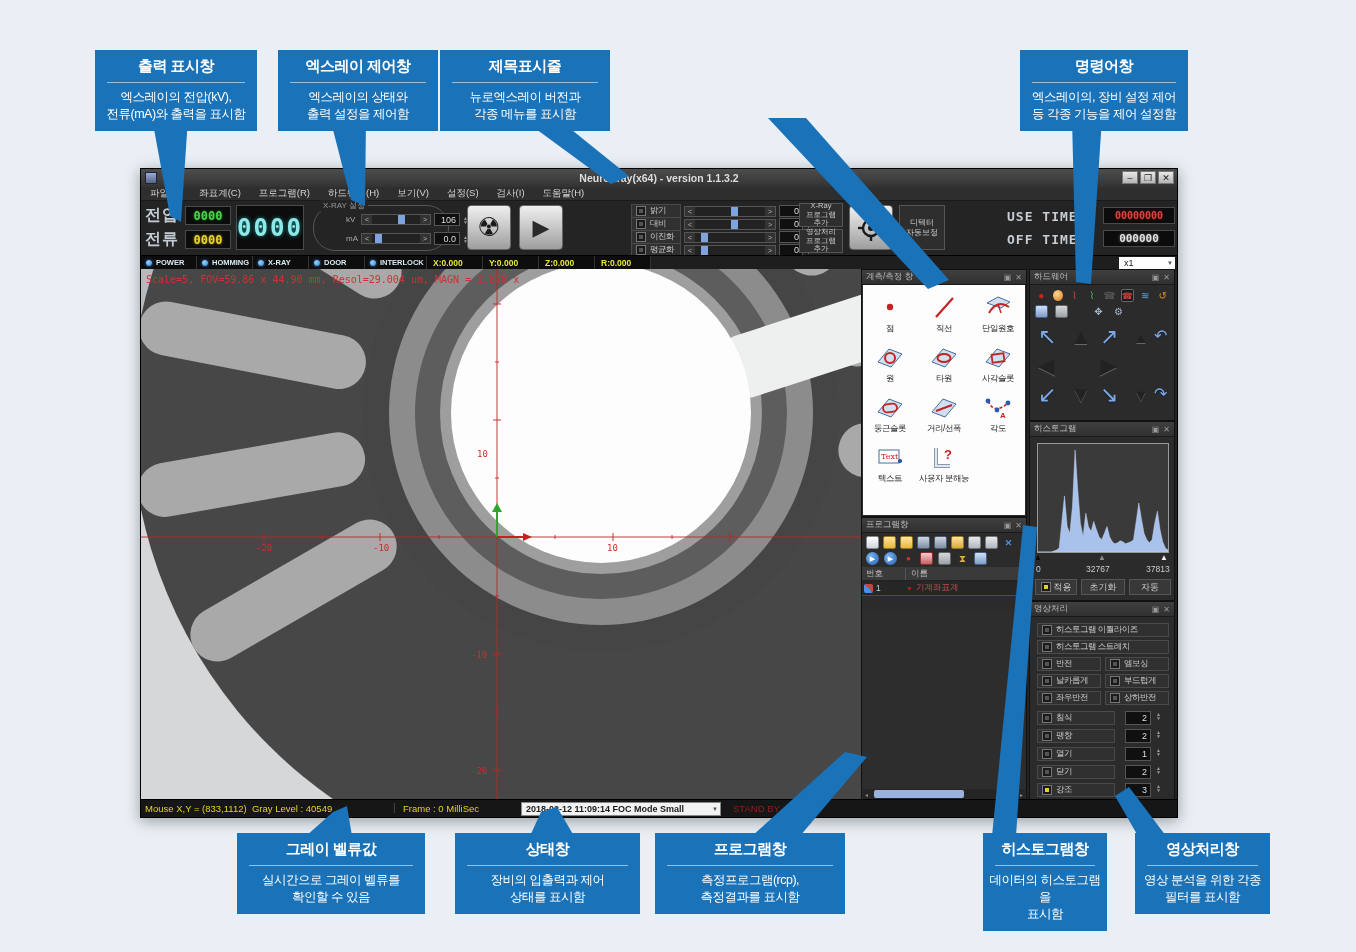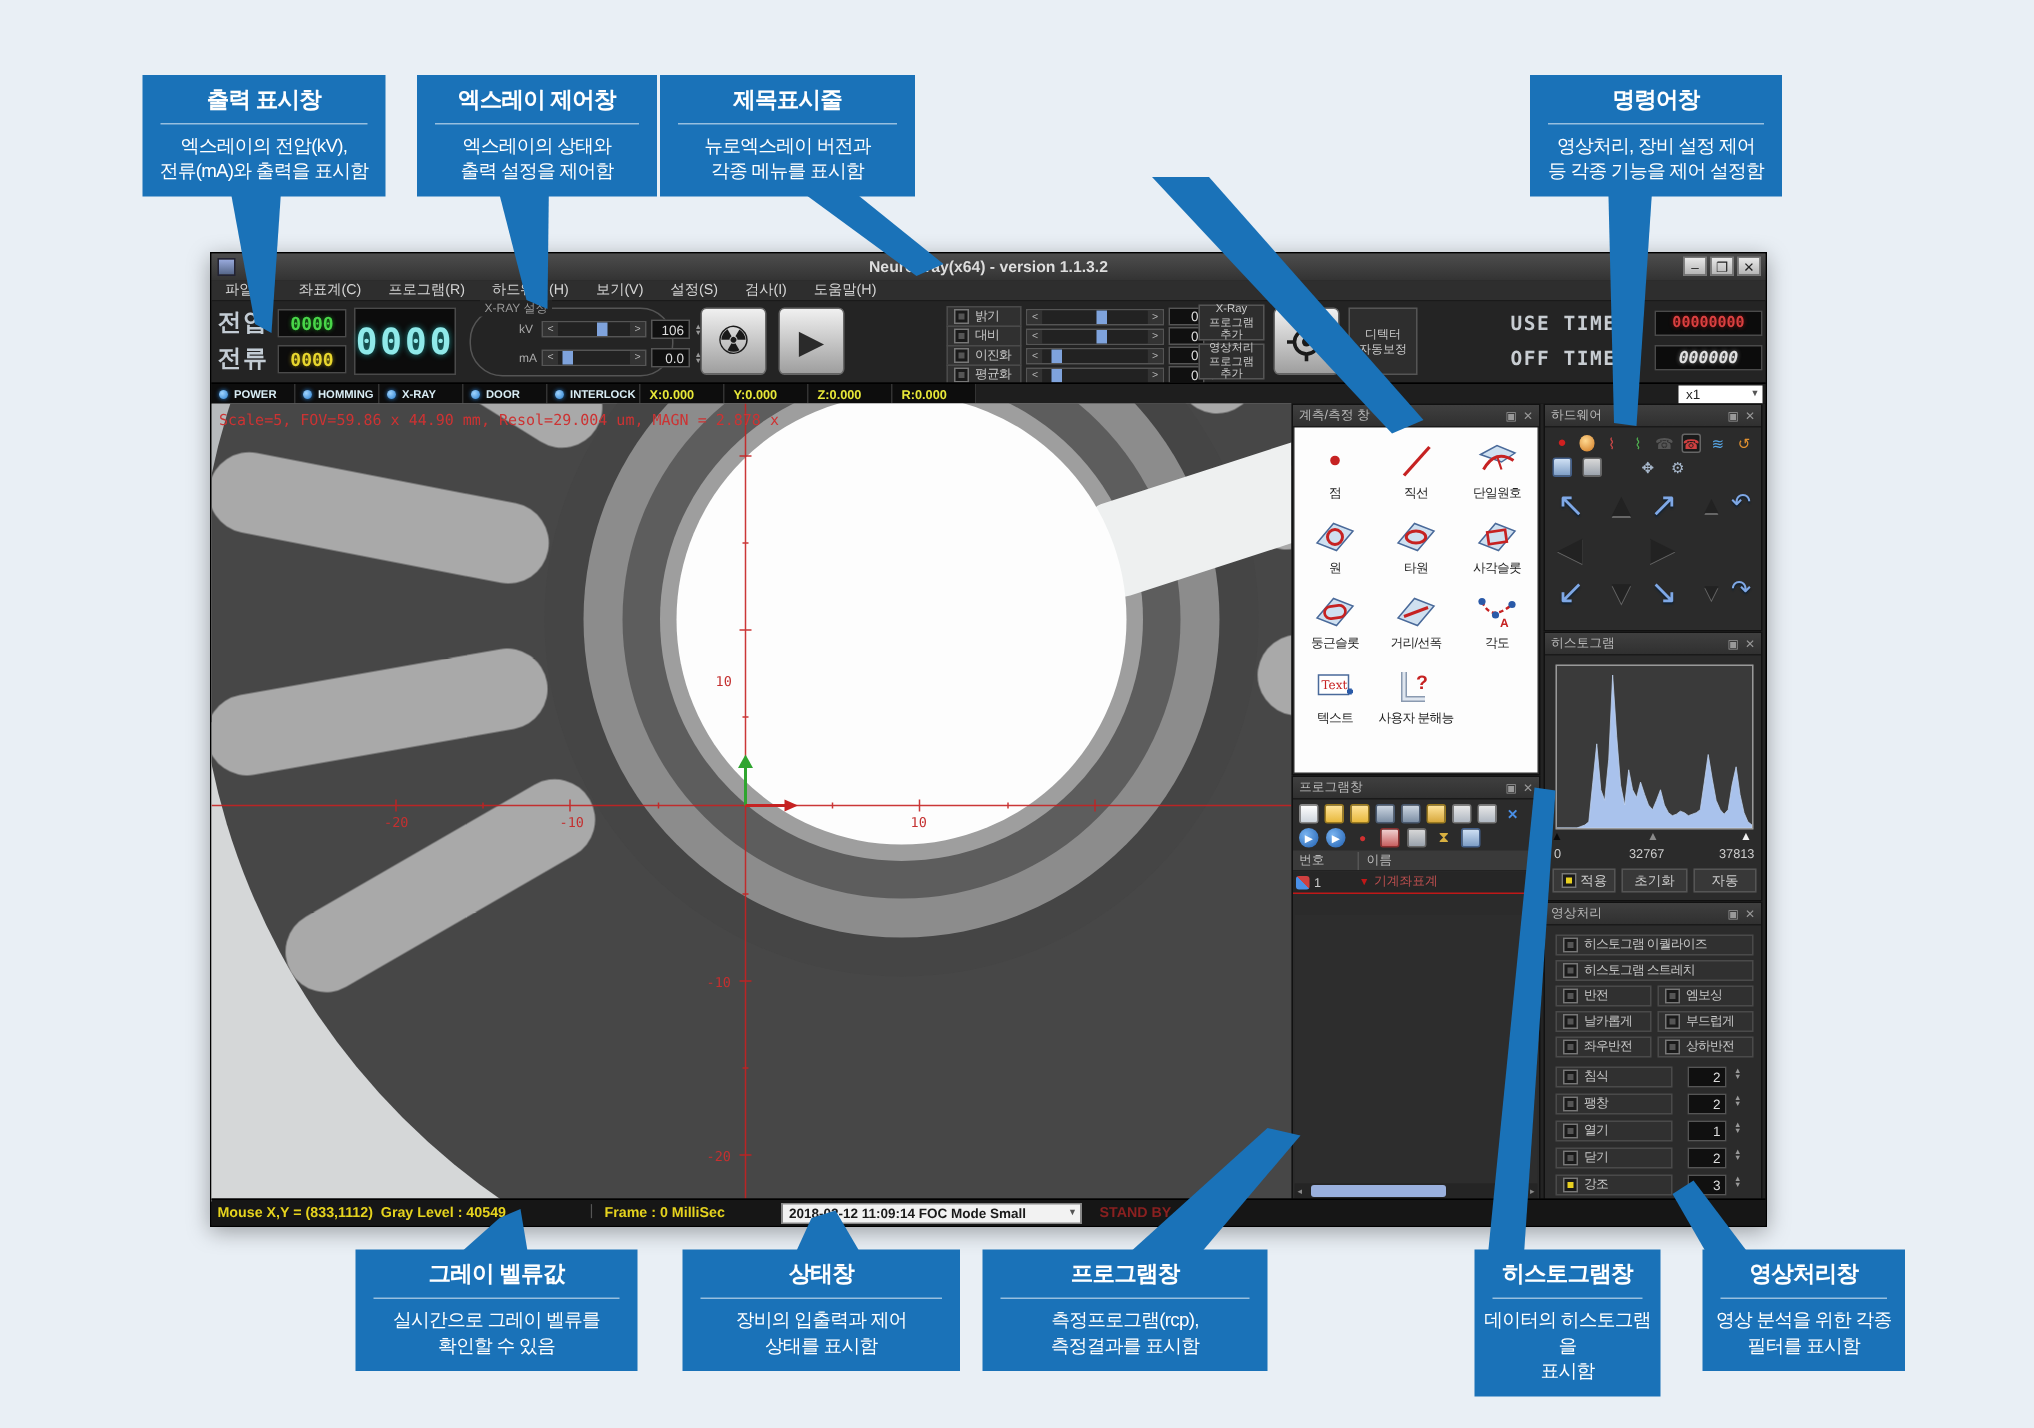--- a/index.html
+++ b/index.html
@@ -62,21 +62,21 @@
   .tool span{font-size:8.5px;color:#222;letter-spacing:-0.5px;white-space:nowrap;}
   .pic{width:13px;height:13px;border-radius:2px;display:inline-flex;align-items:center;justify-content:center;font-size:9px;box-sizing:border-box;}
   .jog{position:absolute;font-size:22px;line-height:1;}
   .jog.blue{color:#7fa8e6;text-shadow:0 1px 1px #123;}
   .jog.dark{color:#222;text-shadow:0 1px 0 #666;}
   .jog.small{font-size:16px;}
   .histbtn{background:#383838;border:1px solid #555;color:#ccc;font-size:9px;display:flex;align-items:center;justify-content:center;gap:3px;box-sizing:border-box;}
   .ipbtn{position:absolute;height:14px;background:#303030;border:1px solid #4a4a4a;color:#c8c8c8;font-size:8.5px;
          display:flex;align-items:center;gap:4px;padding-left:4px;box-sizing:border-box;letter-spacing:-0.5px;white-space:nowrap;}
   .statusbar{position:absolute;left:0;bottom:0;width:100%;height:18px;background:#161616;border-top:1px solid #000;box-sizing:border-box;}
-  .sb-y{position:absolute;top:3px;font-size:9.5px;font-weight:bold;color:#e6d31e;white-space:pre;}
+  .sb-y{position:absolute;top:3px;font-size:9.5px;font-weight:normal;color:#e6d31e;white-space:pre;}
   .sbsel{position:absolute;top:2px;height:14px;background:#f2f2f2;border:1px solid #888;color:#1a1a1a;font-size:9px;font-weight:bold;
          display:flex;align-items:center;justify-content:space-between;padding:0 2px 0 4px;box-sizing:border-box;}
   .phdr{display:flex;background:#3a3a3a;border-bottom:1px solid #222;height:13px;align-items:center;font-size:8.5px;color:#bbb;}
 </style>
 </head>
 <body>
 
 <div class="stage">
 
   <div class="co" style="left:95px;width:162px;">
@@ -93,21 +93,21 @@
   </div>
   <div class="co" style="left:440px;width:170px;">
     <h3>제목표시줄</h3>
       <div class="hr"></div>
     <p>뉴로엑스레이 버전과
 각종 메뉴를 표시함</p>
   </div>
   <div class="co" style="left:1020px;width:168px;">
     <h3>명령어창</h3>
       <div class="hr"></div>
-    <p>영상처리, 장비 설정 제어
+    <p>엑스레이의, 장비 설정 제어
 등 각종 기능을 제어 설정함</p>
   </div>
 
   <div class="co b" style="left:237px;width:188px;">
     <h3>그레이 벨류값</h3>
       <div class="hr"></div>
     <p>실시간으로 그레이 벨류를
 확인할 수 있음</p>
   </div>
   <div class="co b" style="left:455px;width:185px;">
@@ -303,21 +303,21 @@
           <line x1="0" y1="13" x2="5" y2="13" stroke="#1a1a1a" stroke-width="2.4"></line>
           <line x1="21" y1="13" x2="26" y2="13" stroke="#1a1a1a" stroke-width="2.4"></line>
         </svg>
       </div>
       <div class="smallbtn" style="left:758px;top:4px;width:46px;height:45px;font-size:8px;">디텍터
 자동보정</div>
 
       <span class="timerlab" style="left:866px;top:8px;">USE TIMER</span>
       <div class="seg" style="left:962px;top:6px;width:72px;height:17px;color:#d94040;font-size:10px;text-shadow:0 0 3px #7a1010;">00000000</div>
       <span class="timerlab" style="left:866px;top:31px;">OFF TIMER</span>
-      <div class="seg" style="left:962px;top:29px;width:72px;height:17px;color:#e0e0e0;font-size:11px;text-shadow:0 0 3px #777;font-style:italic;">000000</div>
+      <div class="seg" style="left:962px;top:29px;width:72px;height:17px;color:#e0e0e0;font-size:11px;text-shadow:0 0 3px #777;">000000</div>
     </div>
 
     <div class="ledbar">
       <div class="ledcell">
           <span class="dot"></span>
           <span class="ledtxt">POWER</span>
         </div>
       <div class="ledcell">
           <span class="dot"></span>
           <span class="ledtxt">HOMMING</span>

